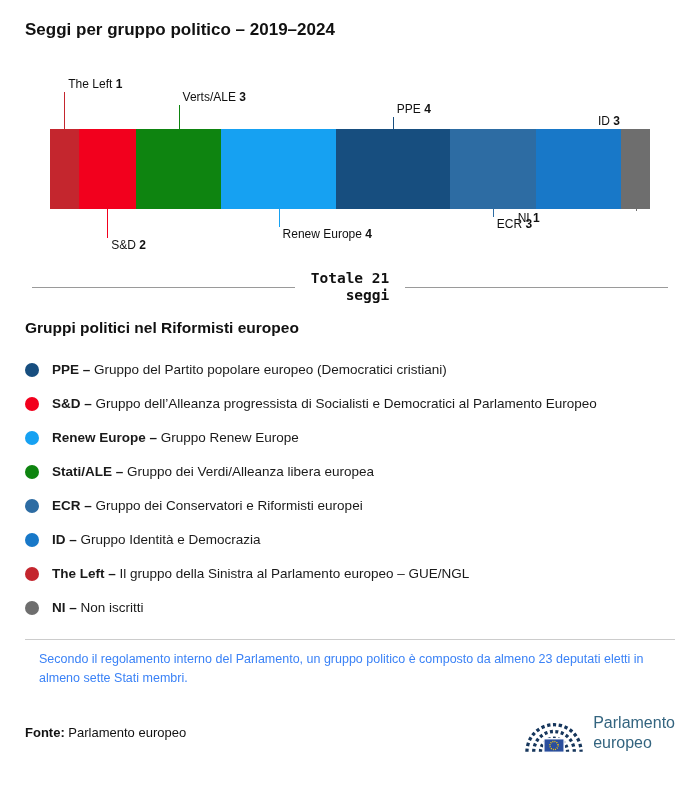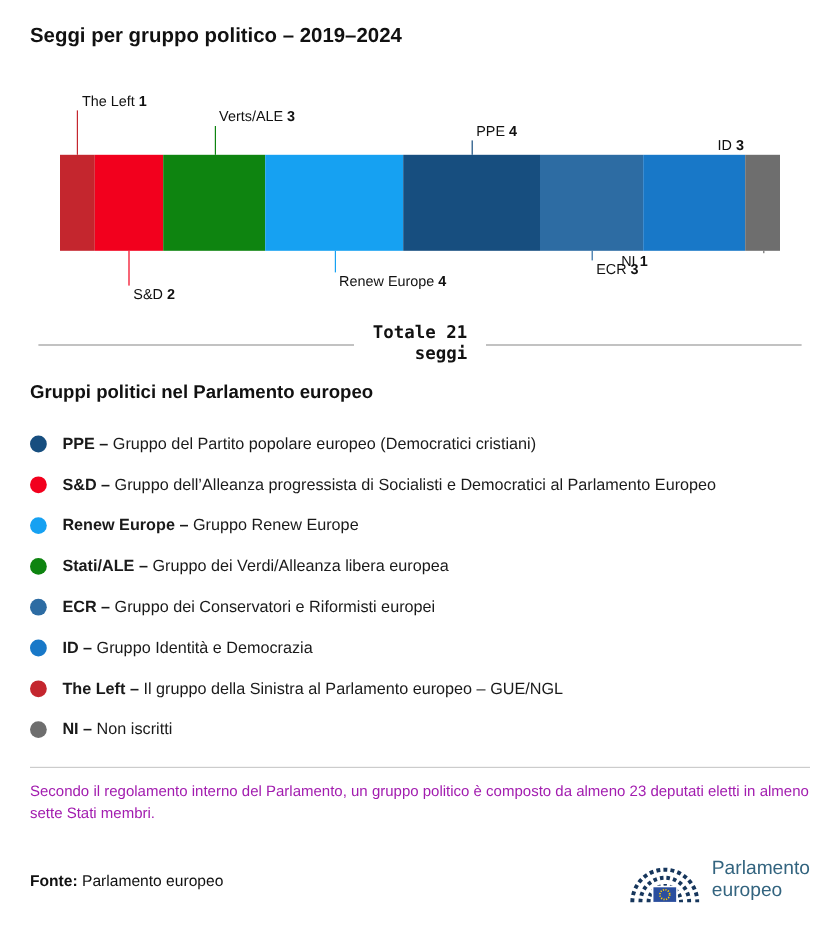--- a/index.html
+++ b/index.html
@@ -33,21 +33,21 @@
 
   .legend { padding: 0 25px; margin-top: 14px; }
   .legend-heading { font-size: 15.5px; font-weight: bold; color: #111; }
   .legend-list { margin-top: 16px; }
   .legend-item { display: flex; align-items: center; height: 34px; }
   .legend-dot { width: 14px; height: 14px; border-radius: 50%; margin-right: 13px; flex: none; }
   .legend-text { font-size: 13.5px; color: #1a1a1a; }
   .legend-text b { font-weight: bold; }
 
   .divider { border: none; border-top: 1px solid #cccccc; margin: 14px 25px 0 25px; }
-  .footnote { padding: 0 12px 0 25px; margin-top: 10px; font-size: 12.5px; line-height: 1.55; color: #a21caf; }
+  .footnote { padding: 0 12px 0 39px; margin-top: 10px; font-size: 12.5px; line-height: 1.55; color: #3b82f6; }
 
   .bottom-row { display: flex; justify-content: space-between; align-items: center; padding: 0 25px; margin-top: 20px; }
   .source { font-size: 13px; color: #111; }
   .source b { font-weight: bold; }
   .ep-logo { display: flex; align-items: center; gap: 10px; cursor: pointer; }
   .ep-logo-text { font-size: 16px; color: #33647f; line-height: 1.2; }
 </style>
 </head>
 <body>
 
@@ -89,21 +89,21 @@
 <div class="total-row">
   <div class="total-line"></div>
   <div class="total-text">
     <div>Totale 21</div>
     <div>seggi</div>
   </div>
   <div class="total-line"></div>
 </div>
 
 <div class="legend">
-  <div class="legend-heading">Gruppi politici nel Parlamento europeo</div>
+  <div class="legend-heading">Gruppi politici nel Riformisti europeo</div>
   <div class="legend-list">
       <div class="legend-item">
         <span class="legend-dot" style="background: rgb(23, 78, 127);"></span>
         <span class="legend-text"><b>PPE – </b><span>Gruppo del Partito popolare europeo (Democratici cristiani)</span></span>
       </div>
       <div class="legend-item">
         <span class="legend-dot" style="background: rgb(242, 0, 29);"></span>
         <span class="legend-text"><b>S&amp;D – </b><span>Gruppo dell’Alleanza progressista di Socialisti e Democratici al Parlamento Europeo</span></span>
       </div>
       <div class="legend-item">

